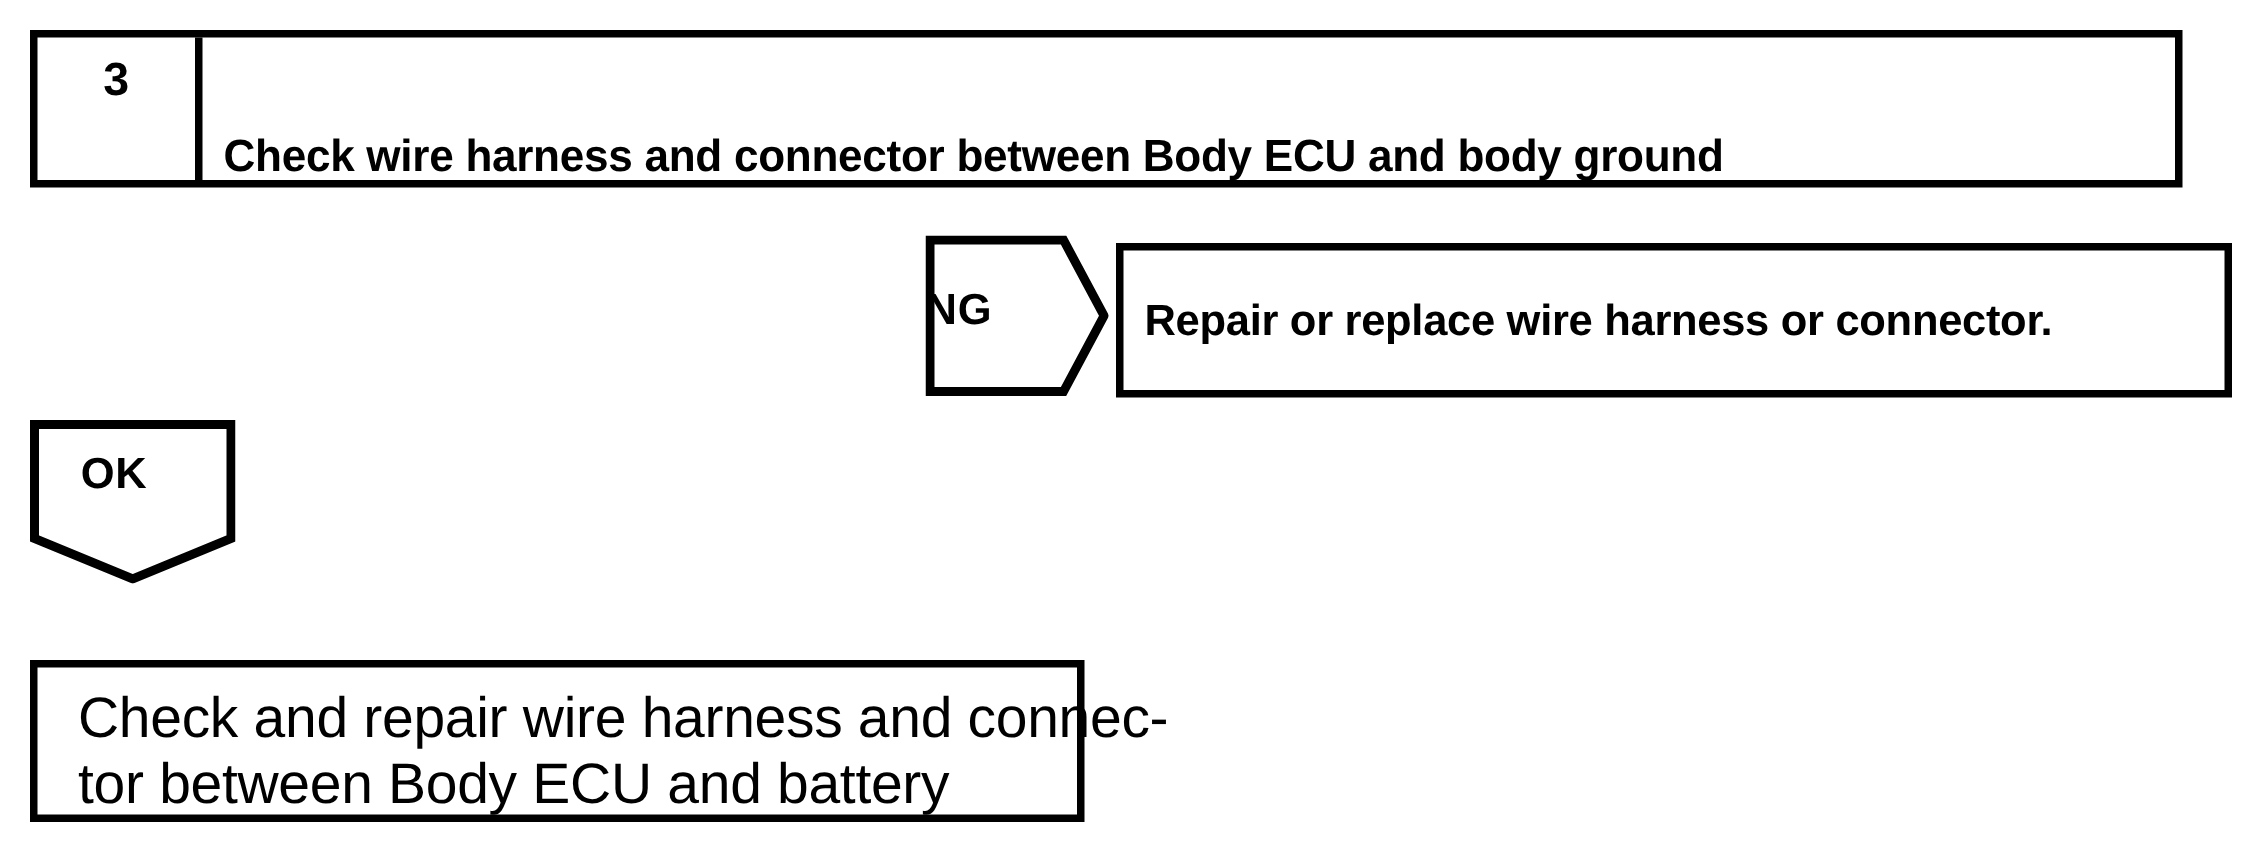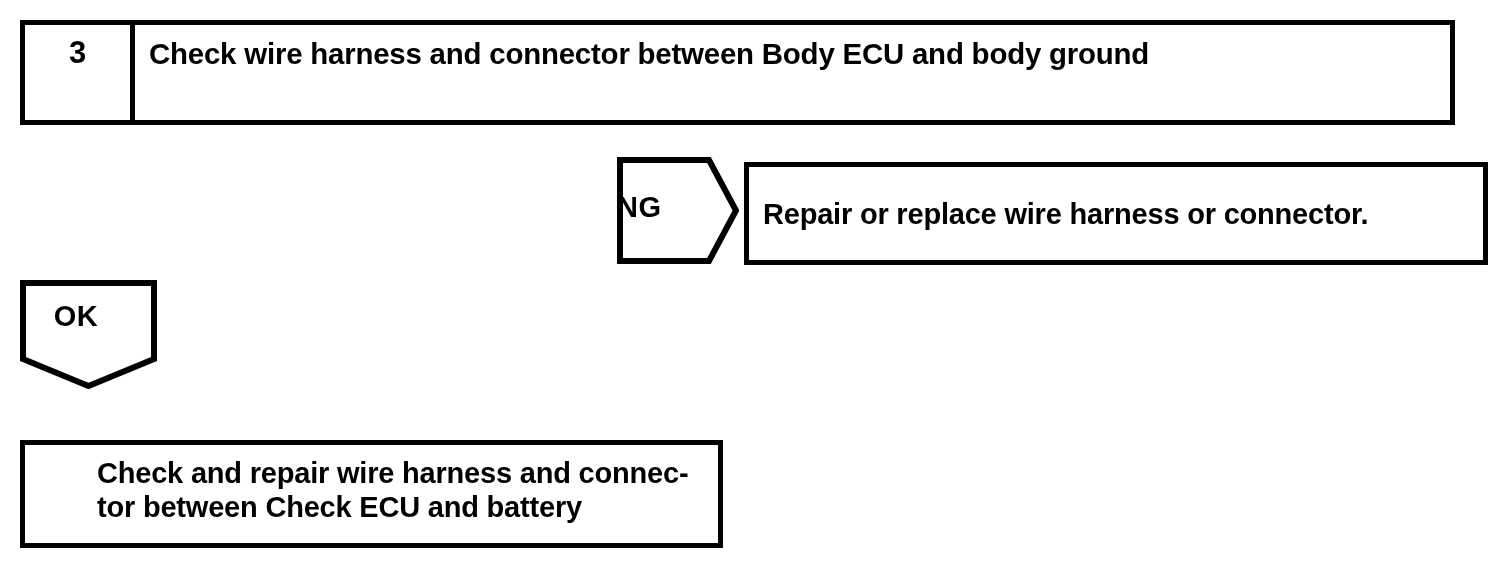--- a/index.html
+++ b/index.html
@@ -50,21 +50,21 @@
   }
   .step-number {
     font-size: 31px;
     font-weight: bold;
     line-height: 1;
     letter-spacing: 0px;
   }
   .step-text-cell {
     flex: 1 1 auto;
     display: flex;
-    align-items: flex-start;
+    align-items: flex-end;
     padding: 13px 0 0 14px;
     box-sizing: border-box;
   }
   .step-text {
     font-size: 30px;
     font-weight: bold;
     line-height: 1.05;
     letter-spacing: -0.2px;
     white-space: nowrap;
     transform: scaleX(0.98);
@@ -141,26 +141,25 @@
     left: 20px;
     top: 440px;
     width: 703px;
     height: 108px;
     border: 5px solid #000;
     box-sizing: border-box;
     background: #fff;
     padding: 12px 0 0 27px;
   }
   .ok-result-line {
-    font-size: 29px;
-    font-weight: bold;
+    font-size: 38px;
+    font-weight: normal;
     line-height: 1.17;
     letter-spacing: -0.2px;
     white-space: nowrap;
-    margin-left: 45px;
   }
 </style>
 </head>
 <body>
 
 <div class="canvas">
 
   <div class="step-box">
     <div class="step-number-cell">
       <span class="step-number">3</span>
@@ -183,16 +182,16 @@
 
   <div class="ok-arrow">
     <svg width="137" height="109" viewBox="0 0 137 109" xmlns="http://www.w3.org/2000/svg">
       <polygon points="3,3 134,3 134,79 68.5,106 3,79" fill="#ffffff" stroke="#000000" stroke-width="6" stroke-linejoin="miter"></polygon>
     </svg>
   </div>
   <div class="ok-label">OK</div>
 
   <div class="ok-result-box">
     <div class="ok-result-line">Check and repair wire harness and connec-</div>
-    <div class="ok-result-line">tor between Check ECU and battery</div>
+    <div class="ok-result-line">tor between Body ECU and battery</div>
   </div>
 
 </div>
 
 </body></html>

